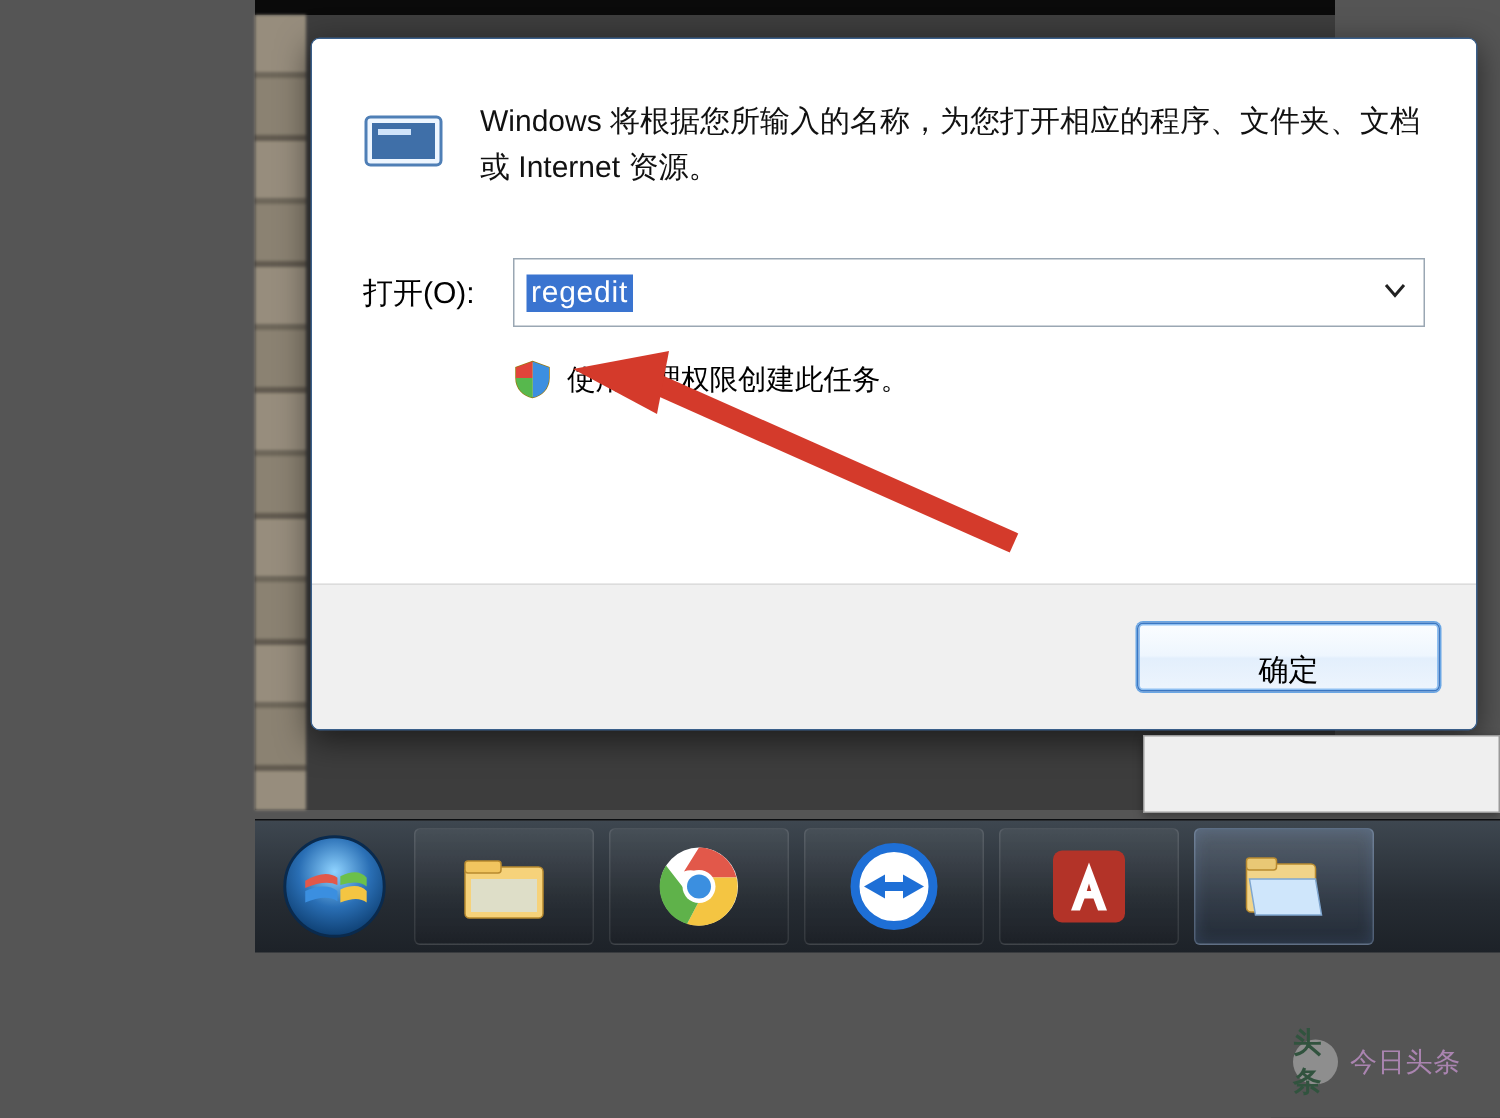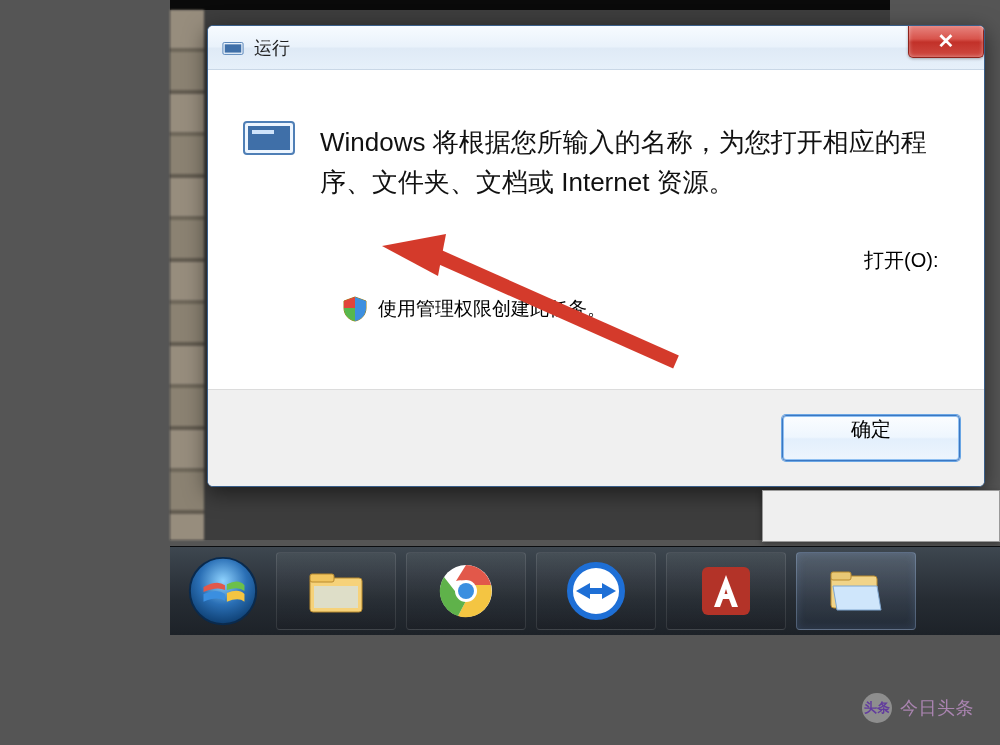--- a/index.html
+++ b/index.html
@@ -111,24 +111,23 @@
     display: flex;
     align-items: flex-start;
     gap: 20px;
     margin-bottom: 44px;
   }
   .run-large-icon {
     width: 58px; height: 48px; flex: 0 0 auto;
     margin-top: 4px;
   }
   .desc-text {
-    font-size: 26px;
+    font-size: 20px;
     color: #111;
     line-height: 1.55;
-    margin-top: 12px;
   }
 
   .open-row {
     display: flex;
     align-items: center;
     gap: 14px;
     justify-content: flex-end;
   }
   .open-label {
     font-size: 20px;
@@ -198,23 +197,23 @@
   .win-btn {
     min-width: 152px;
     height: 44px;
     font-size: 20px;
     color: #000;
     background: linear-gradient(180deg, #fdfdfd 0%, #f2f2f2 48%, #e8e8e8 52%, #f0f0f0 100%);
     border: 1px solid #8b8b8b;
     border-radius: 4px;
     box-shadow: inset 0 0 0 1px #fff;
     display: flex;
-    align-items: flex-start;
+    align-items: flex-end;
     justify-content: center;
-    padding: 0 12px;
+    padding: 0 24px;
   }
   .win-btn.default {
     border: 1px solid #3b77c2;
     box-shadow: inset 0 0 0 1px #8fc0f2, 0 0 0 1px #6aa6e4;
     background: linear-gradient(180deg, #fbfdff 0%, #eef6fe 48%, #e3effc 52%, #edf5fd 100%);
   }
 
   
   .float-panel {
     position: absolute;
@@ -268,63 +267,59 @@
     display: flex;
     align-items: center;
     gap: 8px;
     opacity: 0.55;
   }
   .wm-circle {
     width: 30px; height: 30px;
     border-radius: 50%;
     background: #bdbdbd;
     display:flex; align-items:center; justify-content:center;
-    color:#6d28d9; font-size:13px; font-weight:600;
+    color:#14532d; font-size:19px; font-weight:600;
   }
   .wm-text { color:#f0abfc; font-size:18px; letter-spacing:0.5px; }
 </style>
 </head>
 <body>
 
 <div class="viewport">
 
   <div class="bg-window">
     <div class="side-strip"></div>
   </div>
 
   <div class="run-dialog">
 
-    <div class="titlebar">
-      <span class="run-glyph">
-        <svg viewBox="0 0 24 18" width="22" height="18">
-          <rect x="1" y="3" width="22" height="13" rx="1.5" fill="#e8f1fb" stroke="#4f7fb6"></rect>
-          <rect x="3" y="5" width="18" height="9" fill="#3f6fa8"></rect>
-        </svg>
-      </span>
-      <span class="window-title">运行</span>
-      <div class="close-btn">
-        <span>✕</span>
-      </div>
-    </div>
 
     <div class="dialog-body">
 
       <div class="desc-row">
         <span class="run-large-icon">
           <svg viewBox="0 0 58 48" width="58" height="48">
             <rect x="2" y="8" width="50" height="32" rx="3" fill="#eef6ff" stroke="#4f7fb6" stroke-width="2"></rect>
             <rect x="6" y="12" width="42" height="24" fill="#3f6fa8"></rect>
             <rect x="10" y="16" width="22" height="4" fill="#cfe3fa"></rect>
           </svg>
         </span>
         <div class="desc-text">Windows 将根据您所输入的名称，为您打开相应的程序、文件夹、文档或 Internet 资源。</div>
       </div>
 
       <div class="open-row">
         <div class="open-label">打开(O):</div>
+        <div class="combo">
+          <span class="sel">regedit</span>
+          <span class="chev">
+            <svg width="14" height="10" viewBox="0 0 14 10">
+                <path d="M1 1 L7 8 L13 1" fill="none" stroke="#222" stroke-width="2"></path>
+              </svg>
+          </span>
+        </div>
       </div>
 
       <div class="admin-row">
         <span class="shield-icon">
           <svg viewBox="0 0 26 26" width="26" height="26">
             <path d="M13 1 L24 5 V12 C24 19 19 24 13 25 C7 24 2 19 2 12 V5 Z" fill="#f6d94a" stroke="#9a7a10"></path>
             <path d="M13 1 L24 5 V12 C24 19 19 24 13 25 Z" fill="#3d8fe0"></path>
             <path d="M13 1 L2 5 V12 L13 12 Z" fill="#e1443a"></path>
             <path d="M13 25 C7 24 2 19 2 12 L13 12 Z" fill="#57b84d"></path>
           </svg>

